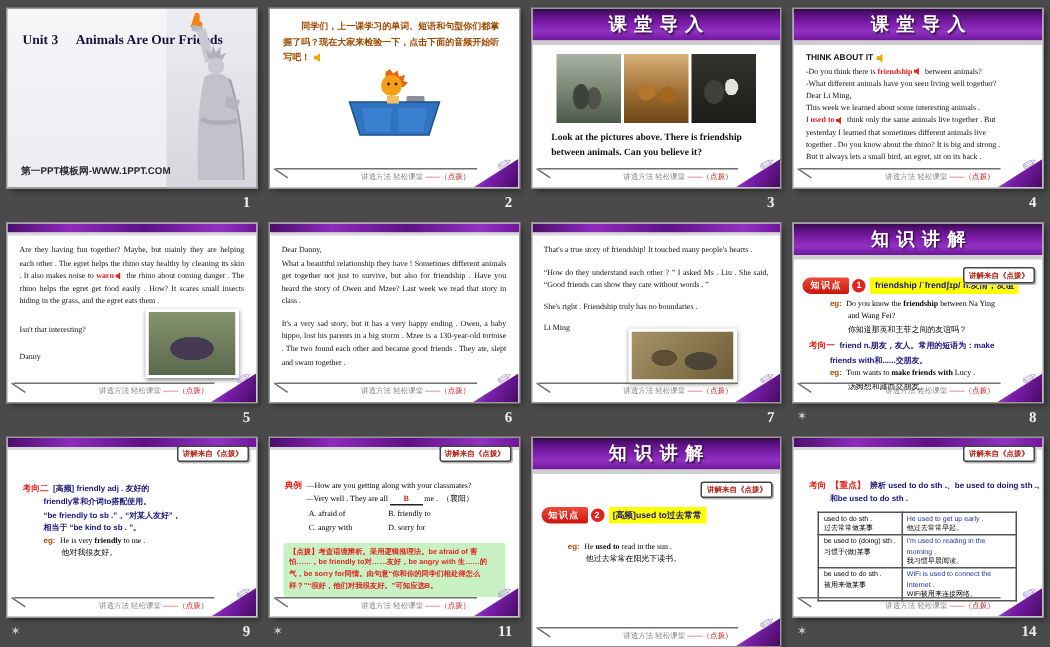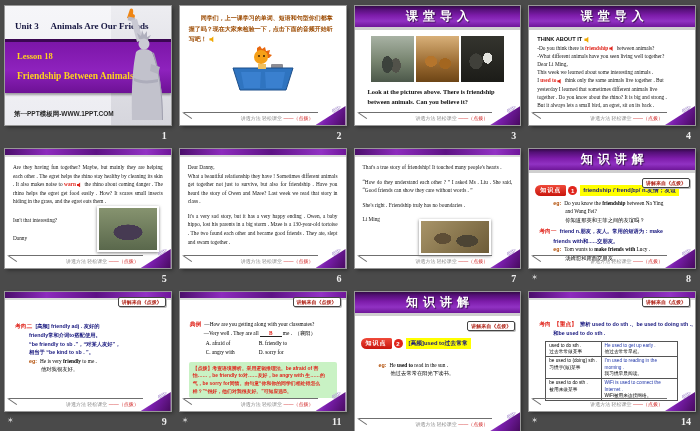--- a/index.html
+++ b/index.html
@@ -128,24 +128,20 @@
 
 <div class="board">
 
   <div class="cell">
     <div class="slide s1">
       <div class="s1-sky"></div>
       <div class="s1-unit">
         <span>Unit 3</span>
         <span>Animals Are Our Friends</span>
       </div>
-      <div class="s1-band">
-        <div class="s1-lesson">Lesson 18</div>
-        <div class="s1-title">Friendship Between Animals</div>
-      </div>
       <svg class="s1-statue" width="60" height="112" viewBox="0 0 60 112">
         <path d="M20,1 q4,-2 3,5 q4,1 0,6 l-6,-2 z" fill="#ef8512"></path>
         <rect x="18" y="9" width="7" height="4" fill="#b9b9c5" transform="rotate(12 21 11)"></rect>
         <path d="M21,12 L27,34 L33,32 L27,11 Z" fill="#c9c9d3"></path>
         <path d="M29,31 l-2,-6 l4,3 l1,-6 l2,5 l3,-4 l0,6 l4,-2 l-3,5 z" fill="#b0b0bd"></path>
         <circle cx="34" cy="36" r="5.5" fill="#cacad4"></circle>
         <path d="M26,44 C23,58 21,78 22,112 L53,112 C53,84 49,60 42,44 C38,40 29,40 26,44 Z" fill="#c2c2cc"></path>
         <path d="M42,44 C48,60 52,84 52,112 L53,112 C53,84 49,60 44,45 Z" fill="#9f9fae"></path>
         <path d="M41,56 l9,3 l-2,7 l-8,-3 z" fill="#b4b4c0"></path>
         <path d="M24,70 c6,3 16,3 24,1 l0,3 c-8,2 -18,2 -24,-1 z" fill="#adadbb"></path>

